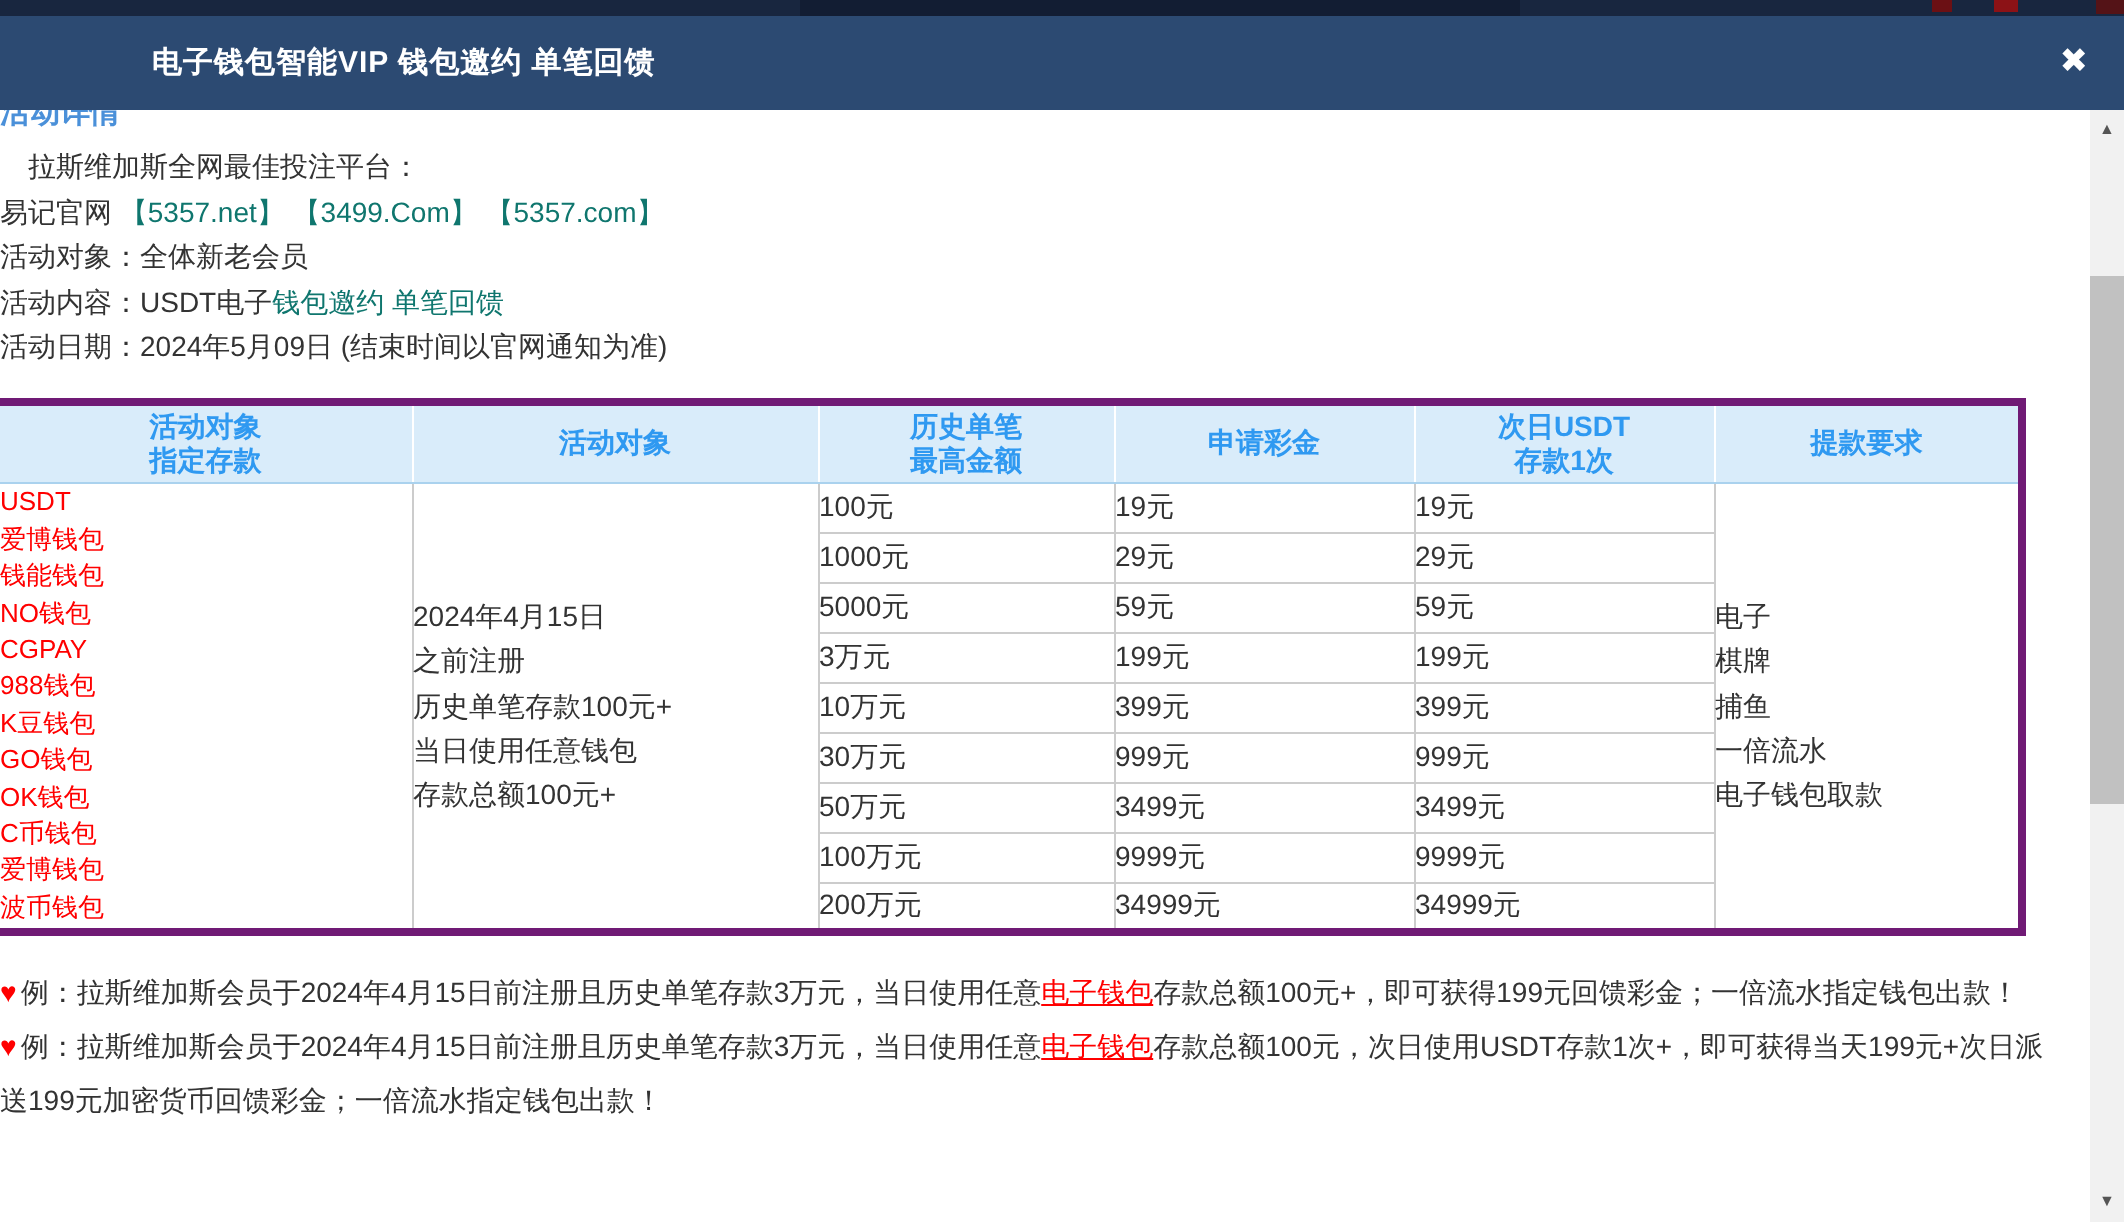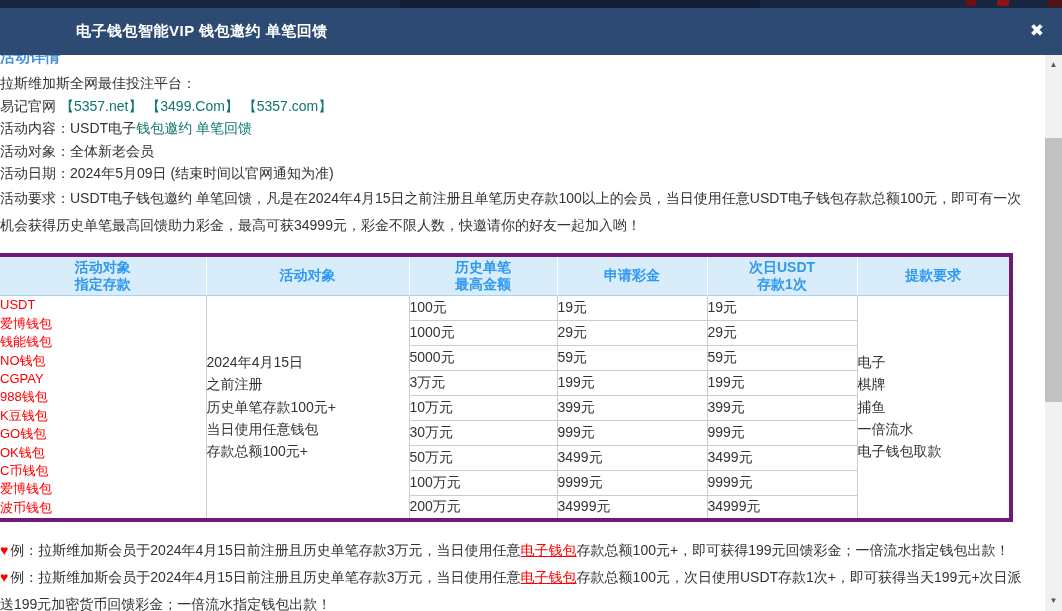--- a/index.html
+++ b/index.html
@@ -17,21 +17,21 @@
   .modal-header { position:absolute; top:8px; left:0; width:1062px; height:47px; background:#2c4a72; z-index:5; display:flex; align-items:center; }
   .modal-title { color:#fff; font-weight:bold; font-size:15px; padding-left:76px; letter-spacing:0.5px; }
   .close-btn { position:absolute; right:18px; top:12px; color:#fff; font-size:17px; font-weight:bold; cursor:pointer; line-height:22px; }
 
   
   .content { position:absolute; top:0; left:0; width:1040px; height:611px; background:#fff; z-index:1; }
 
   .section-title { margin-top:48px; font-size:15px; font-weight:bold; color:#4a90d9; line-height:18px; }
 
   .info-line { line-height:22.5px; font-size:14px; color:#333; }
-  .info-first { margin-top:6px; }
+  .info-first { margin-top:6px;margin-left:14px; }
   .red { color:#0f766e; }
   .require-line { line-height:27px; font-size:14px; color:#333; padding-right:8px; }
 
   
   table.promo { border-collapse:collapse; margin-left:-4px; margin-top:14.5px; width:1013px; table-layout:fixed; border:4px solid #701a75; }
   table.promo thead th { background:#d9ecfa; color:#2f99f1; font-size:14px; font-weight:bold; height:40px; text-align:center; vertical-align:middle; border-right:1px solid #ffffff; border-bottom:1px solid #aad2ee; line-height:17px; }
   table.promo thead th:last-child { border-right:1px solid #aad2ee; }
   table.promo tbody td { border:1px solid #ccc; text-align:left; vertical-align:middle; height:25px; font-size:14px; color:#333; background:#fff; }
   table.promo tbody td:first-child { border-left-color:#aad2ee; }
   table.promo tbody td.last-col { border-right-color:#aad2ee; }
@@ -52,24 +52,23 @@
   .scroll-arrow.down { bottom:2px; }
   .scroll-thumb { position:absolute; top:83px; left:0; width:17px; height:264px; background:#c1c1c1; cursor:pointer; }
 </style>
 </head>
 <body>
 
 <div class="content">
   <div class="section-title">活动详情</div>
   <div class="info-line info-first">拉斯维加斯全网最佳投注平台：</div>
   <div class="info-line"><span>易记官网</span> <span class="red">【5357.net】 【3499.Com】 【5357.com】</span></div>
+  <div class="info-line"><span>活动对象：</span><span>全体新老会员</span></div>
   <div class="info-line"><span>活动内容：</span><span>USDT电子</span><span class="red">钱包邀约 单笔回馈</span></div>
-  <div class="info-line"><span>活动对象：</span><span>全体新老会员</span></div>
   <div class="info-line"><span>活动日期：</span><span>2024年5月09日 (结束时间以官网通知为准)</span></div>
-  <div class="require-line"><span>活动要求：</span><span>USDT电子钱包邀约 单笔回馈，凡是在2024年4月15日之前注册且单笔历史存款100以上的会员，当日使用任意USDT电子钱包存款总额100元，即可有一次机会获得历史单笔最高回馈助力彩金，最高可获34999元，彩金不限人数，快邀请你的好友一起加入哟！</span></div>
 
   <table class="promo">
     <colgroup>
       <col style="width:208px">
         <col style="width:203px">
         <col style="width:148px">
       <col style="width:150px">
         <col style="width:150px">
         <col style="width:154px">
     </colgroup>

